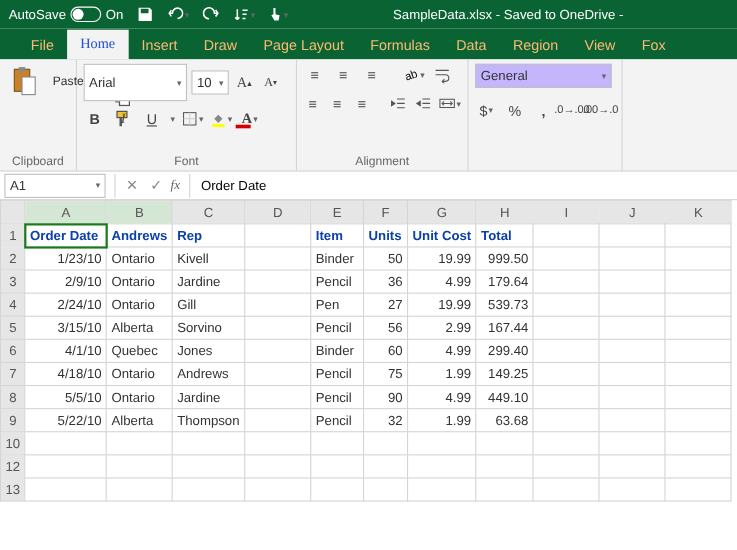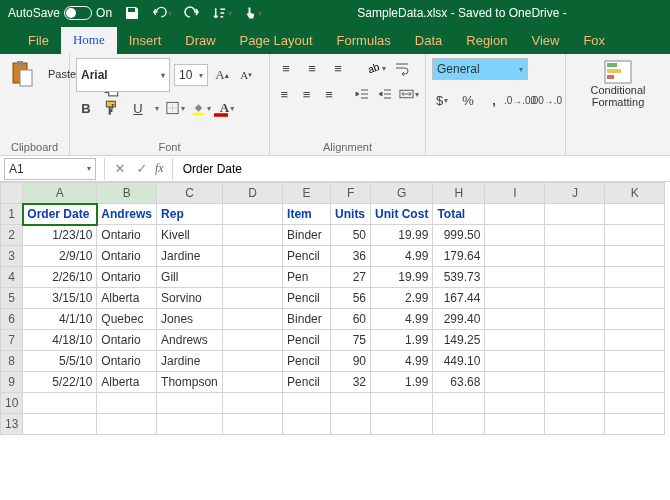--- a/index.html
+++ b/index.html
@@ -16,28 +16,28 @@
   .ribbon { background: #f3f3f3; border-bottom: 1px solid #d4d4d4; height: 102px; display: flex; }
   .group { border-right: 1px solid #d4d4d4; padding: 4px 6px 2px; display: flex; flex-direction: column; justify-content: space-between; }
   .group-label { text-align: center; color: #666; font-size: 11px; padding-top: 2px; }
   .group-body { display: flex; align-items: flex-start; gap: 4px; flex: 1; }
   .vbtn { display: flex; flex-direction: row; align-items: center; gap: 14px; padding: 2px 4px; }
   .vbtn .lbl { font-size: 11px; }
   .paste-icon { width: 24px; height: 28px; }
   .mini-stack { display: flex; flex-direction: column; gap: 4px; padding-top: 2px; }
   .mini { width: 18px; height: 16px; display: flex; align-items: center; justify-content: center; }
   .font-row { display: flex; align-items: center; gap: 4px; }
-  .font-name { width: 94px; height: 22px; border: 1px solid #c0c0c0; background: #fff; padding: 16px 4px; font-size: 12px; display: flex; align-items: center; justify-content: space-between; font-weight: bold; }
+  .font-name { width: 94px; height: 22px; border: 1px solid #c0c0c0; background: #fff; padding: 16px 4px; font-size: 12px; display: flex; align-items: center; justify-content: space-between; }
   .font-size { width: 34px; height: 22px; border: 1px solid #c0c0c0; background: #fff; padding: 0 4px; font-size: 12px; display: flex; align-items: center; justify-content: space-between; }
   .font-body { display: flex; flex-direction: column; gap: 6px; }
   .btnrow { display: flex; gap: 6px; align-items: center; }
   .rb { width: 20px; height: 20px; display: flex; align-items: center; justify-content: center; cursor: pointer; font-size: 13px; color:#444;}
   .rb svg { width: 16px; height: 16px; }
   .caret { font-size: 8px; color: #666; margin-left: 1px; }
-  .num-combo { width: 96px; height: 22px; border: 1px solid #c0c0c0; background: #7dd3fc; padding: 0 4px; display: flex; align-items: center; justify-content: space-between; margin-bottom:4px;text-align:right;}
+  .num-combo { width: 124px; height: 22px; border: 1px solid #c0c0c0; background: #c4b5fd; padding: 0 4px; display: flex; align-items: center; justify-content: space-between; margin-bottom:4px;text-align:right;}
   .cond { display: flex; flex-direction: column; align-items: center; font-size: 11px; text-align: center; line-height: 1.1; padding-top:2px;}
   .cond svg { width: 28px; height: 24px; }
   .fx-bar { height: 26px; border-bottom: 1px solid #d4d4d4; display: flex; align-items: center; }
   .namebox { width: 92px; height: 22px; border: 1px solid #c0c0c0; margin: 0 4px; padding: 0 4px; display: flex; align-items: center; justify-content: space-between; font-size: 12px; }
   .fx-sep { width: 1px; height: 22px; background: #d4d4d4; margin: 0 4px; }
   .fx-btn { width: 22px; color: #888; text-align: center; font-size: 13px; }
   .fx-lbl { font-style: italic; color: #666; margin: 0 4px 0 2px; font-family: "Times New Roman", serif;}
   .fx-input { flex: 1; border: none; height: 22px; padding: 0 6px; font-size: 12px; outline: none; }
   .grid-wrap { position: relative; }
   table.sheet { border-collapse: collapse; table-layout: fixed; }
@@ -246,32 +246,20 @@
         <span class="rb">%</span>
         <span class="rb">
             <b>,</b>
           </span>
         <span class="rb" style="font-size:10px">.0→.00</span>
         <span class="rb" style="font-size:10px">.00→.0</span>
       </div>
     </div>
   </div>
 
-  <div class="group" style="flex:1;border-right:none">
-    <div class="cond">
-      <svg viewBox="0 0 28 24">
-          <rect x="1" y="1" width="26" height="22" fill="#fff" stroke="#888"></rect>
-          <rect x="3" y="3" width="10" height="4" fill="#6fb36f"></rect>
-          <rect x="3" y="9" width="14" height="4" fill="#e6c84f"></rect>
-          <rect x="3" y="15" width="7" height="4" fill="#d46a6a"></rect>
-        </svg>
-      <span>Conditional Formatting</span>
-    </div>
-    <div class="group-label"></div>
-  </div>
 </div>
 
 <div class="fx-bar">
   <div class="namebox">
       <span>A1</span>
       <span class="caret">▾</span>
     </div>
   <div class="fx-sep"></div>
   <span class="fx-btn">✕</span>
   <span class="fx-btn">✓</span>
@@ -352,21 +340,21 @@
           <td class="txt">Pencil</td>
           <td class="num">36</td>
           <td class="num">4.99</td>
           <td class="num">179.64</td>
           <td></td>
           <td></td>
           <td></td>
         </tr>
         <tr>
           <th class="rhdr">4</th>
-          <td class="num">2/26/10</td>
+          <td class="num">2/24/10</td>
           <td class="txt">Ontario</td>
           <td class="txt">Gill</td>
           <td></td>
           <td class="txt">Pen</td>
           <td class="num">27</td>
           <td class="num">19.99</td>
           <td class="num">539.73</td>
           <td></td>
           <td></td>
           <td></td>
@@ -449,20 +437,34 @@
           <td></td>
           <td></td>
           <td></td>
           <td></td>
           <td></td>
           <td></td>
           <td></td>
           <td></td>
         </tr>
         <tr>
+          <th class="rhdr">12</th>
+          <td></td>
+          <td></td>
+          <td></td>
+          <td></td>
+          <td></td>
+          <td></td>
+          <td></td>
+          <td></td>
+          <td></td>
+          <td></td>
+          <td></td>
+        </tr>
+        <tr>
           <th class="rhdr">13</th>
           <td></td>
           <td></td>
           <td></td>
           <td></td>
           <td></td>
           <td></td>
           <td></td>
           <td></td>
           <td></td>

